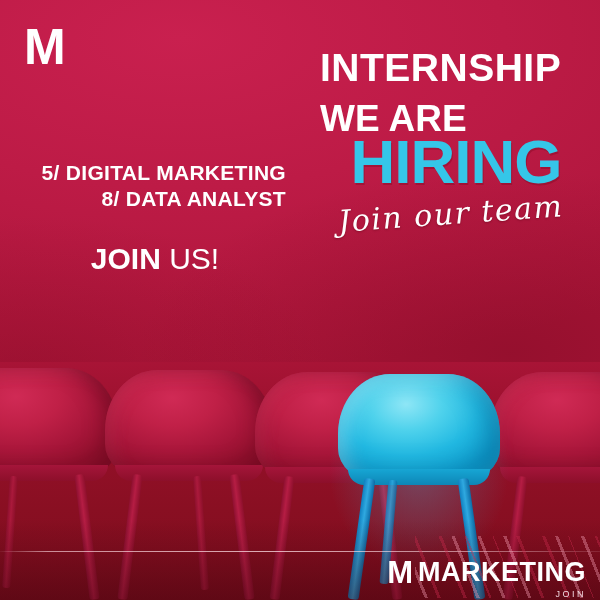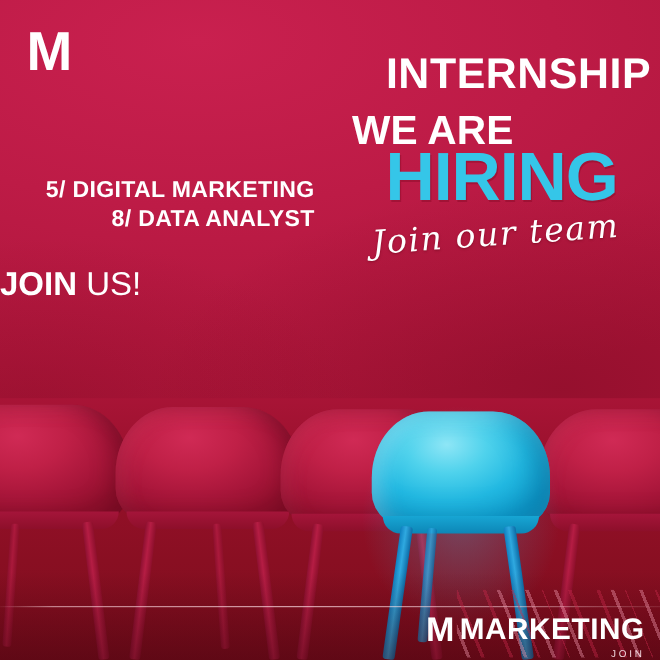--- a/index.html
+++ b/index.html
@@ -133,21 +133,21 @@
     position: absolute;
     left: 320px; top: 48px;
     width: 272px;
   }
   .h-internship {
     font-size: 39px;
     font-weight: 700;
     color: #ffffff;
     letter-spacing: 0.5px;
     line-height: 1.02;
-    text-align: right;
+    text-align: left;
     white-space: nowrap;
   }
   .h-weare {
     margin-top: 12px;
     font-size: 37px;
     font-weight: 700;
     color: #ffffff;
     letter-spacing: 0px;
     line-height: 1;
     text-align: left;
@@ -188,23 +188,23 @@
     font-size: 21px;
     font-weight: 700;
     color: #ffffff;
     letter-spacing: 0.3px;
     line-height: 1.22;
     white-space: nowrap;
   }
 
   .joinblock {
     position: absolute;
-    left: 0; top: 243px;
+    left: 12px; top: 243px;
     width: 286px;
-    text-align: left;
+    text-align: center;
   }
   .join-line {
     font-size: 30px;
     line-height: 1.08;
     color: #ffffff;
     white-space: nowrap;
   }
   .join-strong { font-weight: 700; }
   .join-light  { font-weight: 400; }
 

